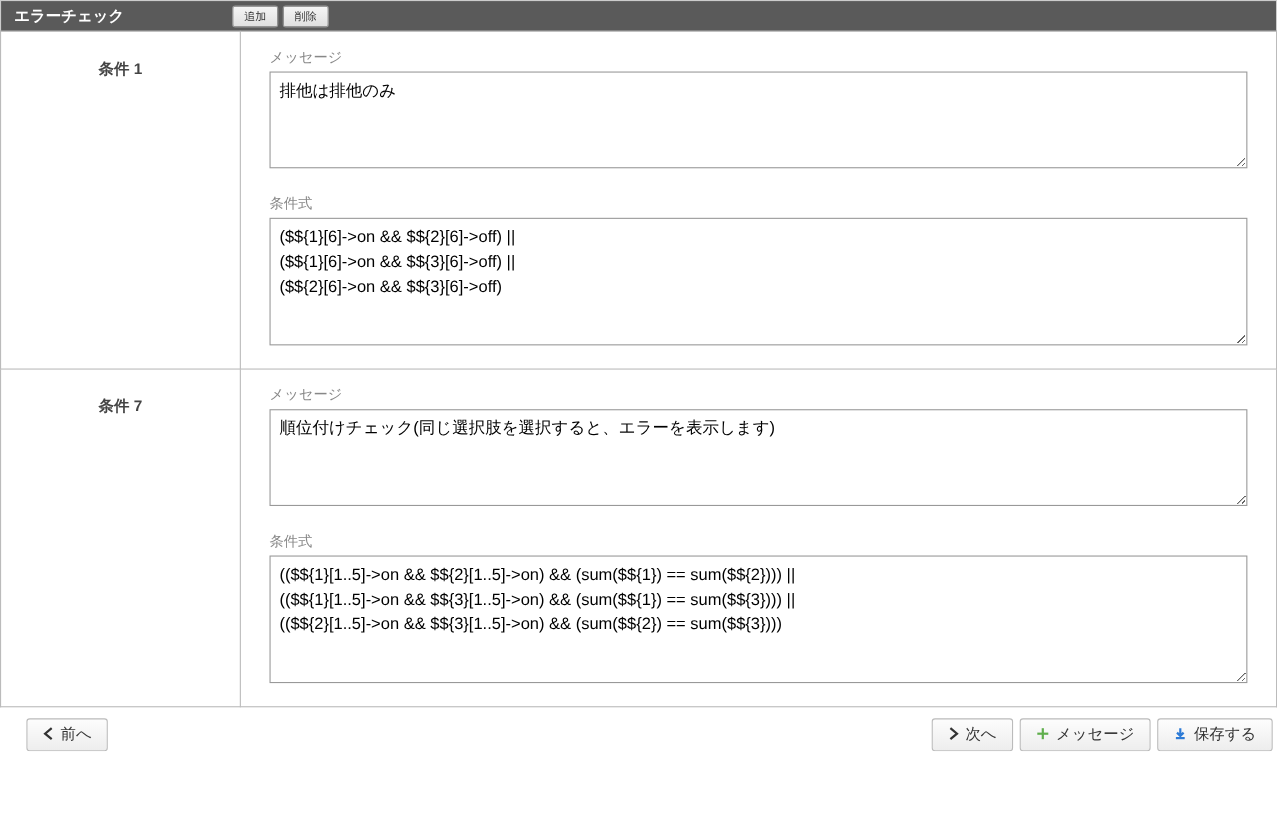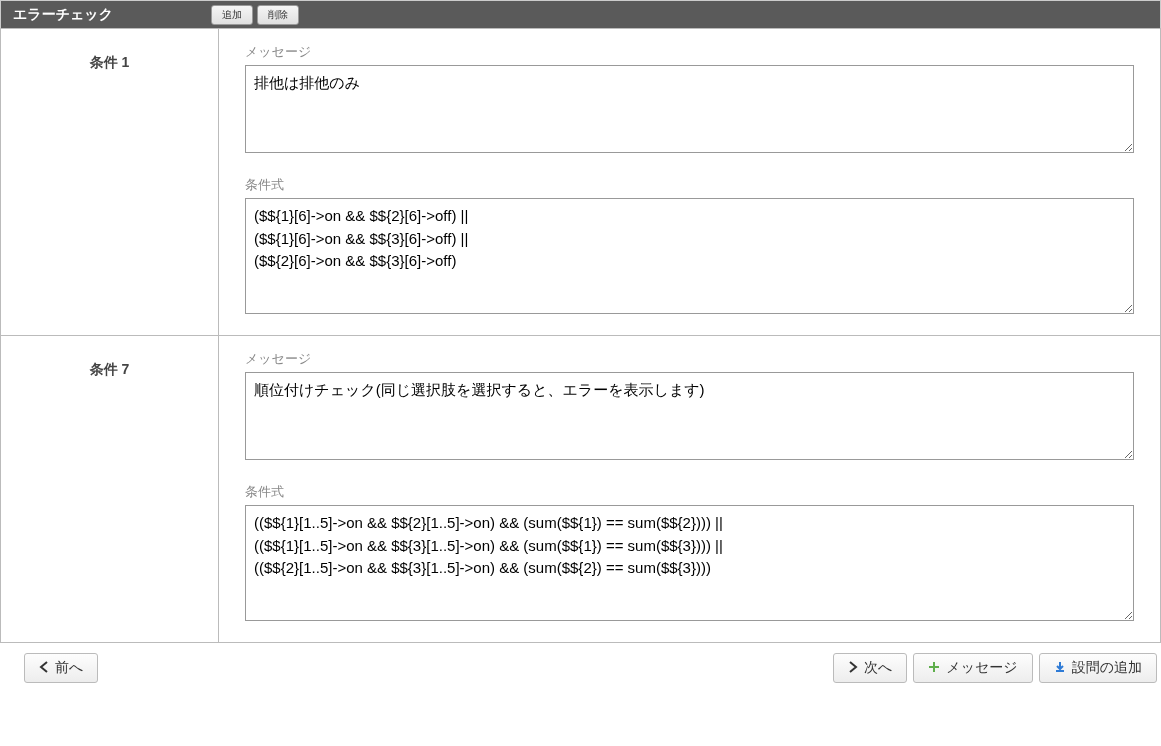--- a/index.html
+++ b/index.html
@@ -163,17 +163,17 @@
       <span>メッセージ</span>
     </button>
 
     <button class="f-btn">
       <span class="icon">
         <svg width="12" height="12" viewBox="0 0 12 12">
             <path d="M6 1 L6 7 M3 5 L6 8 L9 5" stroke="#2e7bd6" stroke-width="2" fill="none"></path>
             <rect x="2" y="9" width="8" height="2" fill="#2e7bd6"></rect>
           </svg>
       </span>
-      <span>設問の追加</span>
+      <span>保存する</span>
     </button>
   </div>
 
 </div>
 
 </body></html>

